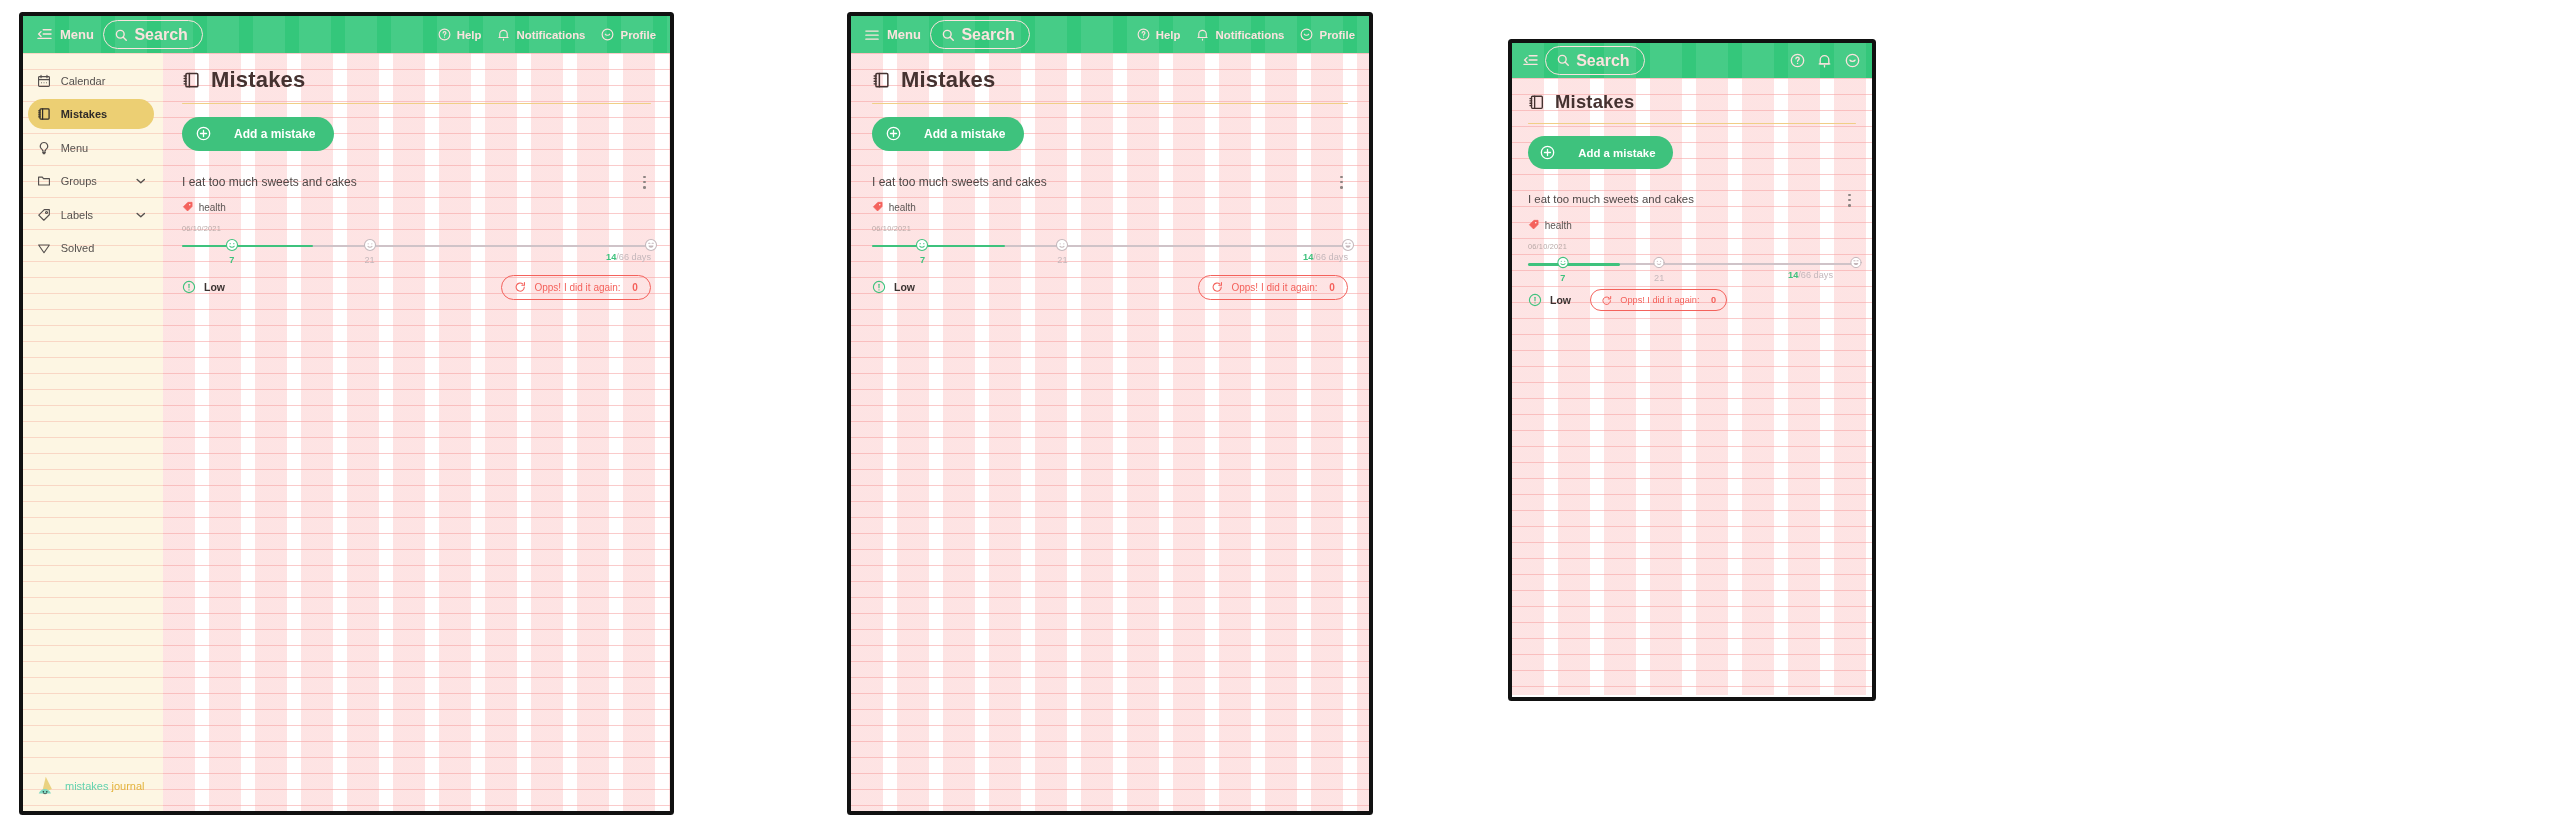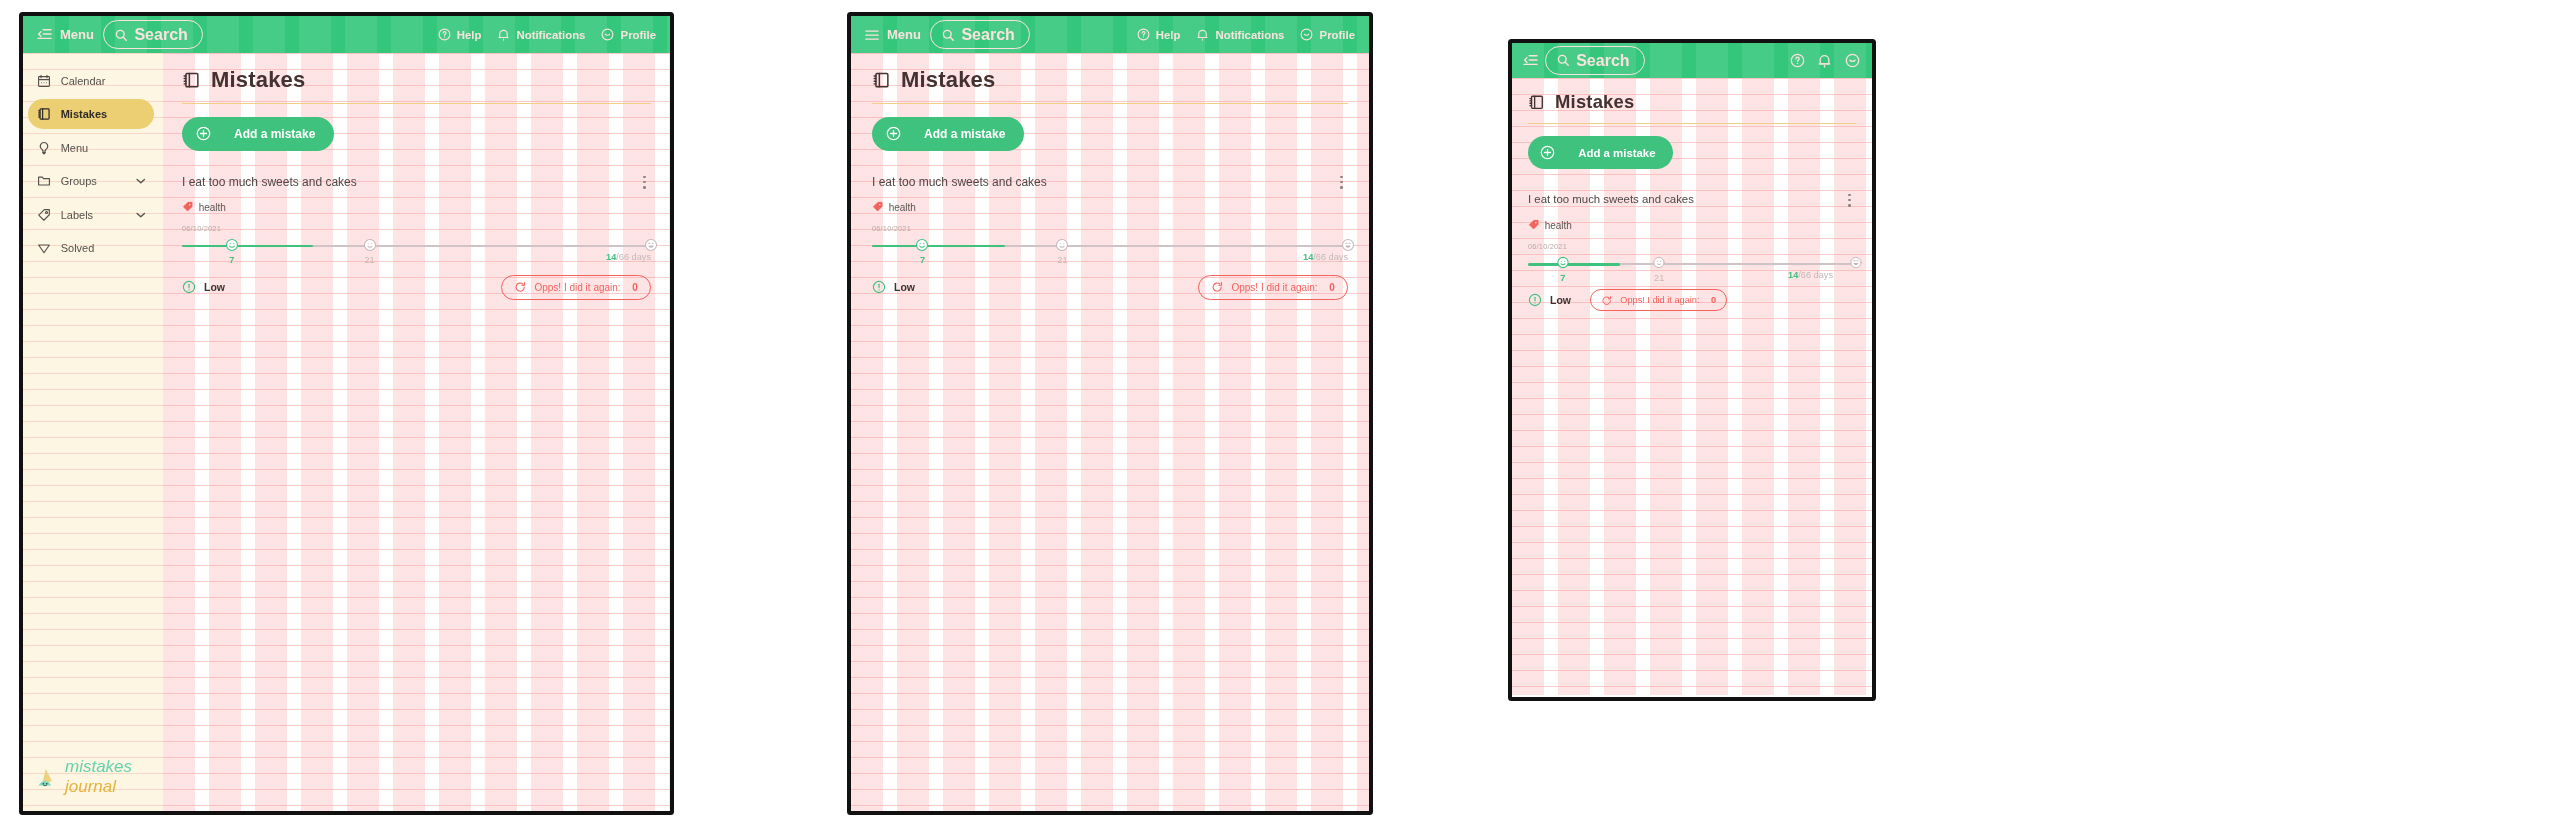--- a/index.html
+++ b/index.html
@@ -84,21 +84,21 @@
     position:relative;
   }
   .nav-item.active{background:#eccf73;color:#2f2b29;font-weight:bold;}
   .nav-item .chev{margin-left:auto;}
   .nav-label{white-space:nowrap;}
   .brand{
     margin-top:auto;
     display:flex;align-items:center;gap:7px;
     padding:0 0 14px 14px;
   }
-  .brand-txt{font-size:17px;font-style:italic;}
+  .brand-txt{font-size:11px;}
   .brand-txt .a{color:#63d2ae;}
   .brand-txt .b{color:#e3b33c;}
 
   
   .main{flex:1 1 auto;position:relative;overflow:hidden;}
   .main-inner{padding:14px 19px 0 19px;}
   .page-head{display:flex;align-items:center;gap:10.5px;}
   .page-title{font-size:22px;font-weight:bold;color:#443230;letter-spacing:0.2px;}
   .rule{height:1.4px;background:#f0cf86;margin:9.6px 0 12.3px 0;border-radius:1.8px;}
   .btn-add{

